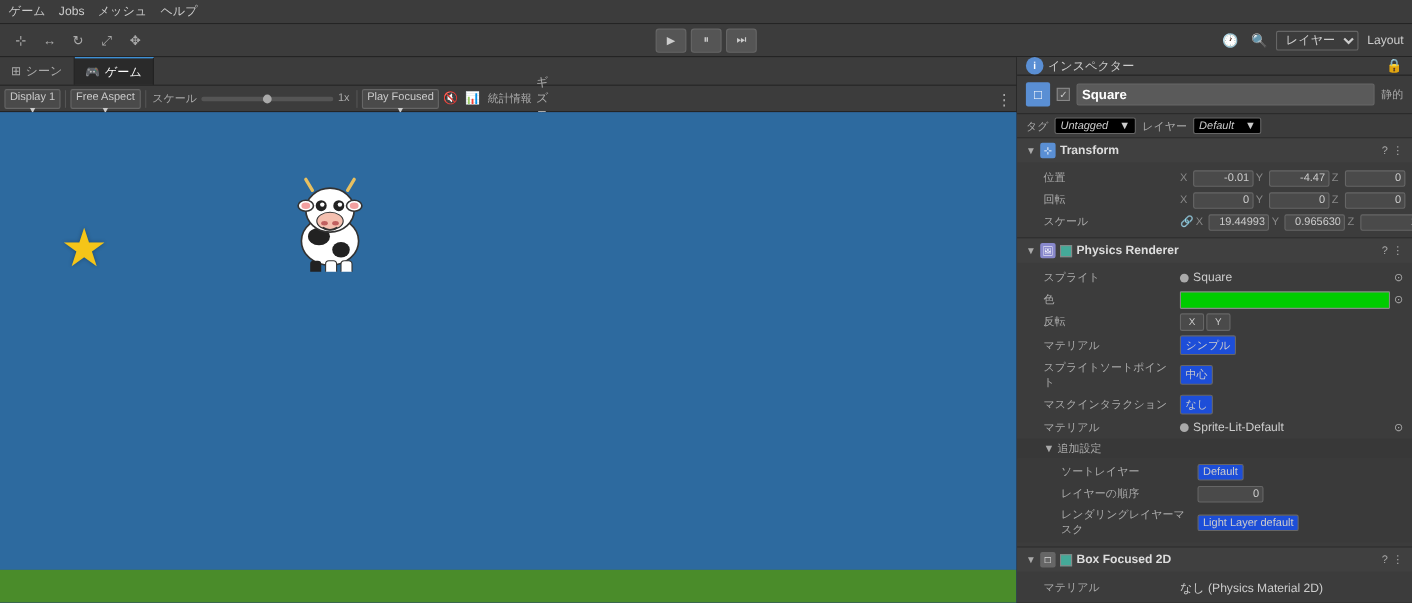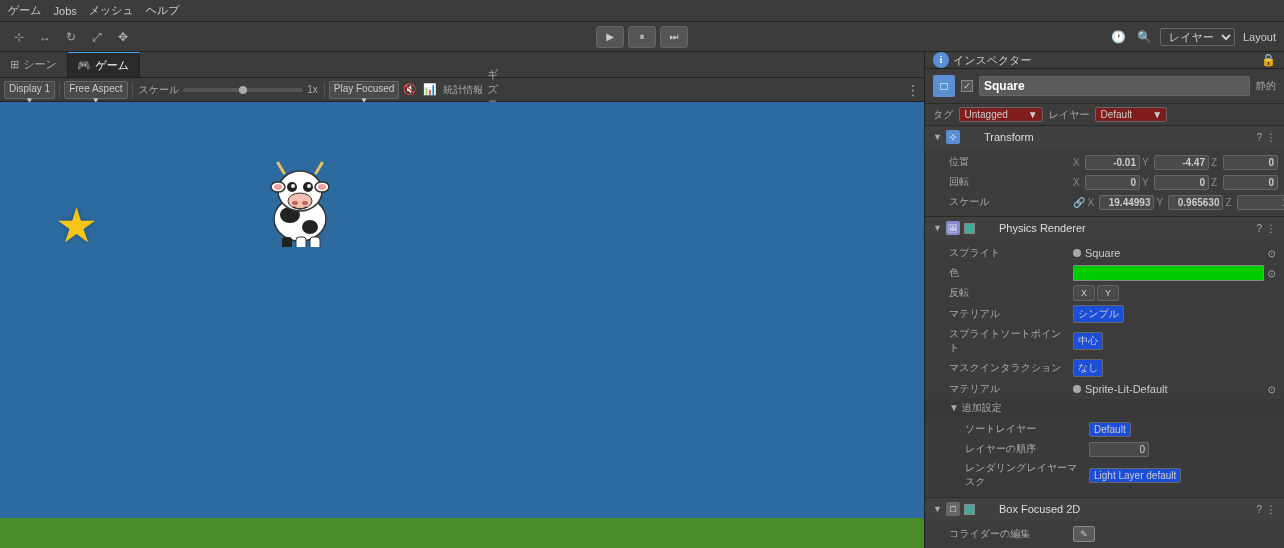--- a/index.html
+++ b/index.html
@@ -317,30 +317,31 @@
     .tag-layer-row {
       display: flex;
       align-items: center;
       padding: 3px 8px;
       gap: 6px;
       border-bottom: 1px solid #2a2a2a;
       font-size: 10px;
       color: #aaa;
     }
     .tl-dropdown {
-      background: #7f1d1d;
+      background: #000000;
       border: 1px solid #666;
       border-radius: 2px;
       padding: 1px 4px;
       color: #ccc;
       font-size: 10px;
       cursor: pointer;
       display: flex;
       align-items: center;
-      gap: 20px;
+      gap: 10px;
+      font-style: italic;
     }
 
     
     .component {
       border-bottom: 1px solid #2a2a2a;
     }
     .component-header {
       display: flex;
       align-items: center;
       padding: 4px 8px;
@@ -361,21 +362,21 @@
     }
     .comp-checkbox {
       width: 11px;
       height: 11px;
       border: 1px solid #888;
       background: #555;
       cursor: pointer;
       flex-shrink: 0;
     }
     .comp-checkbox.checked { background: #4a9; }
-    .comp-name { flex: 1; font-size: 11px; color: #ddd; font-weight: 400; margin-left: 20px; }
+    .comp-name { flex: 1; font-size: 11px; color: #ddd; font-weight: 700; }
     .comp-help { color: #aaa; font-size: 10px; cursor: pointer; margin-left: auto; }
     .comp-settings { color: #aaa; font-size: 10px; cursor: pointer; }
 
     
     .comp-body { padding: 4px 0; }
     .prop-row {
       display: flex;
       align-items: center;
       padding: 2px 8px 2px 24px;
       min-height: 20px;
@@ -405,21 +406,20 @@
     }
     .xyz-input {
       background: #4a4a4a;
       border: 1px solid #666;
       color: #ccc;
       font-size: 10px;
       padding: 1px 3px;
       width: 55px;
       border-radius: 2px;
       text-align: right;
-      font-weight: bold;
     }
     .prop-dropdown {
       background: #1d4ed8;
       border: 1px solid #666;
       color: #ccc;
       font-size: 10px;
       padding: 1px 4px;
       border-radius: 2px;
       cursor: pointer;
     }
@@ -787,26 +787,20 @@
       <div class="component-header">
         <span class="comp-arrow">▼</span>
         <div class="comp-icon" style="background:#666;">□</div>
         <div class="comp-checkbox checked"></div>
         <span class="comp-name">Box Focused 2D</span>
         <span class="comp-help">?</span>
         <span class="comp-settings">⋮</span>
       </div>
       <div class="comp-body">
 
-        <div class="prop-row">
-          <span class="prop-label">コライダーの編集</span>
-          <div class="prop-value">
-            <div class="collider-edit-icon">✎</div>
-          </div>
-        </div>
 
         <div class="prop-row">
           <span class="prop-label">マテリアル</span>
           <div class="prop-value sprite-value">
             <span>なし (Physics Material 2D)</span>
           </div>
         </div>
 
       </div>
     </div>

